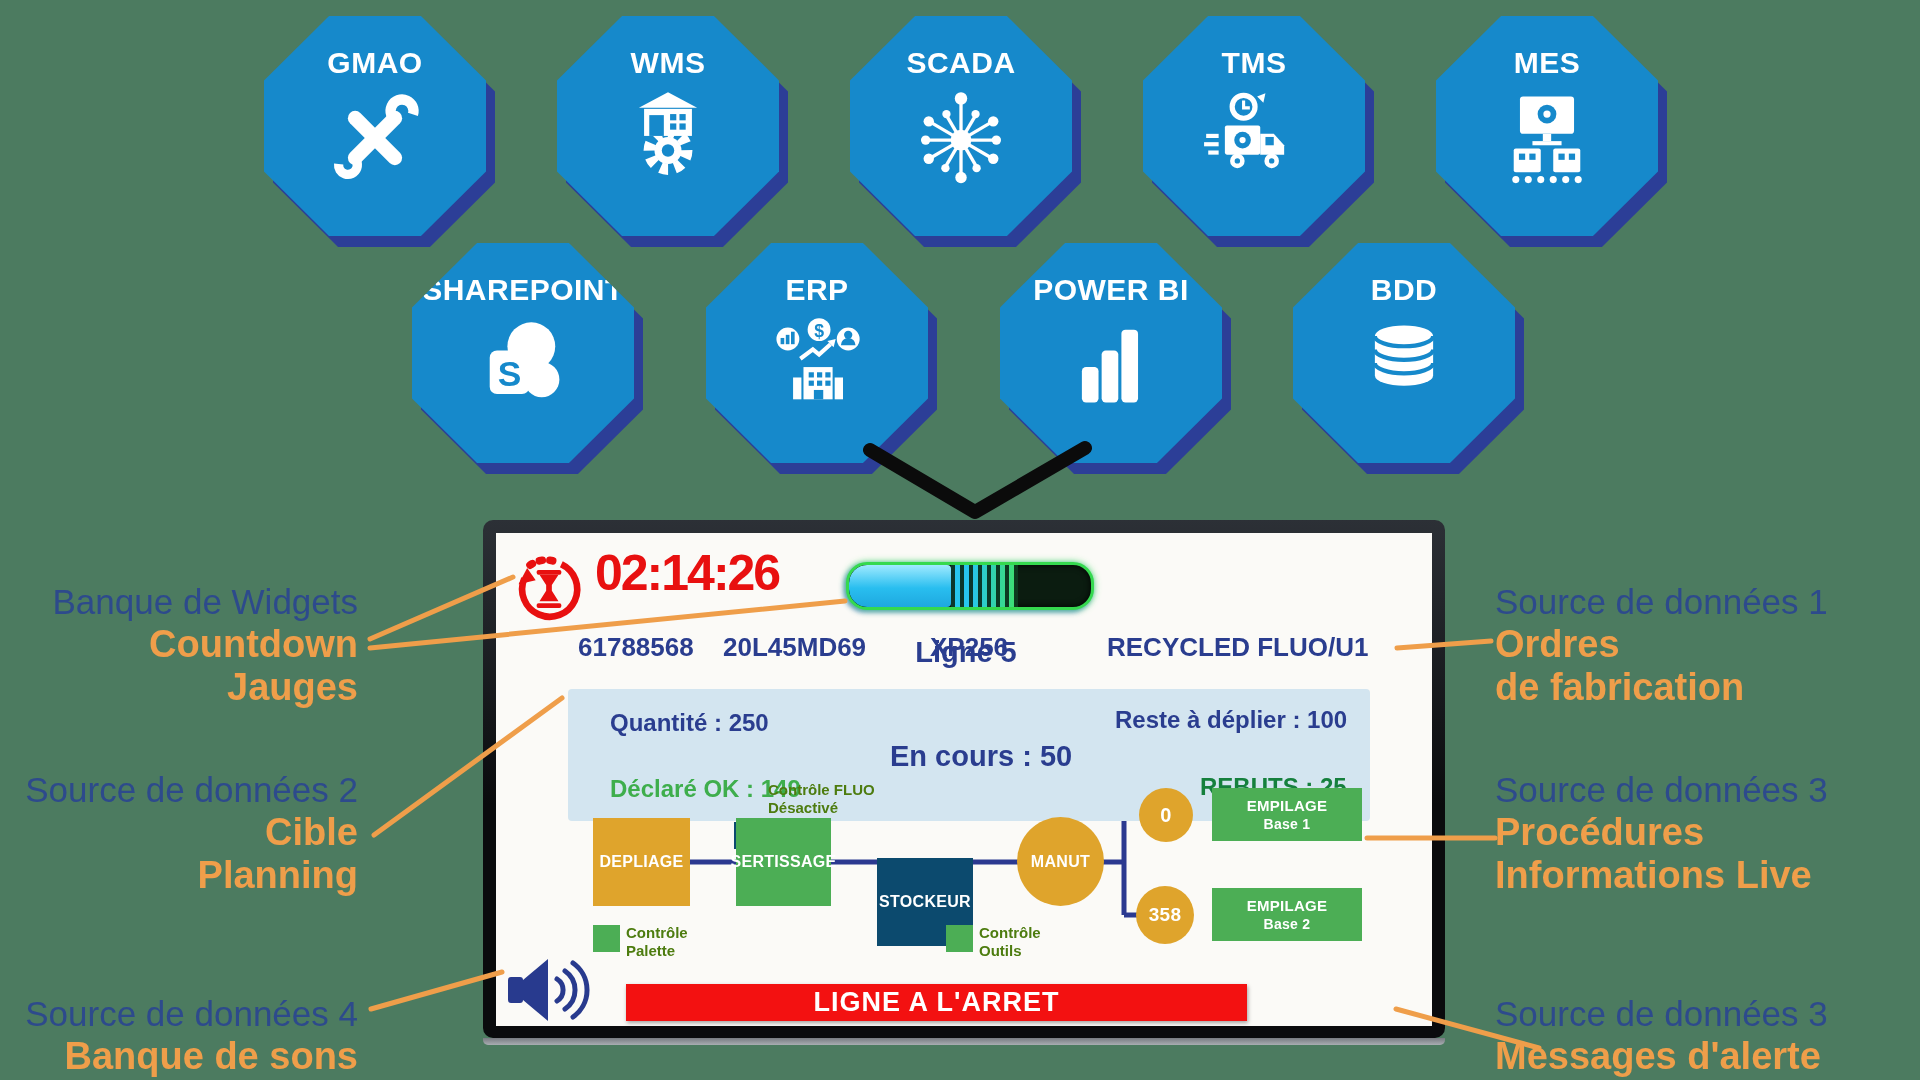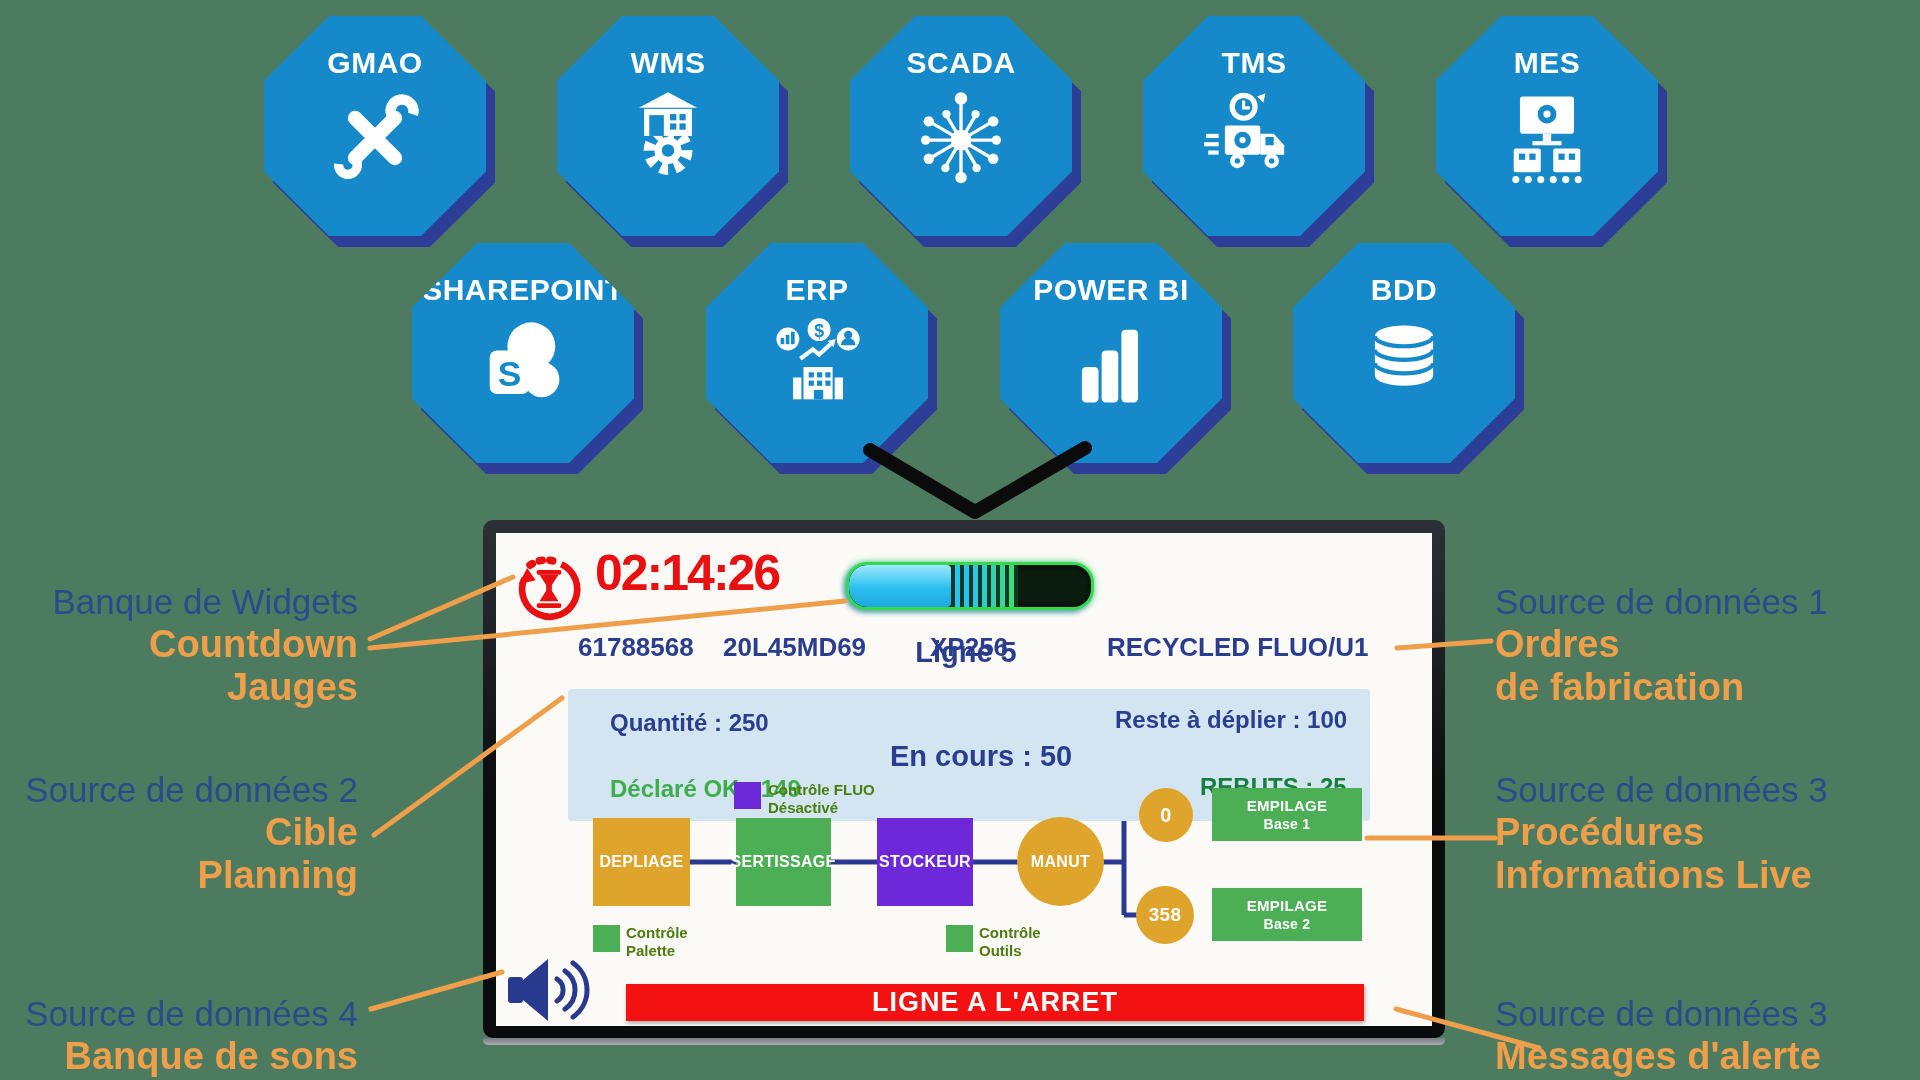--- a/index.html
+++ b/index.html
@@ -37,21 +37,21 @@
   #stats-panel{background:#D3E5F0;border-radius:4px;}
   .stat{color:#2A3D8F;font-weight:bold;font-size:24px;white-space:nowrap;}
   .stat.big{font-size:29px;}
   .stat.green{color:#3EAE4C;}
   .stat.red{color:#15803d;}
 
   .pstep{display:flex;align-items:center;justify-content:center;color:#fff;font-weight:bold;
          font-size:16px;letter-spacing:.3px;text-align:center;}
   .gold{background:#DFA42C;}
   .pgreen{background:#4CAE55;}
-  .pred{background:#6d28d9;}
+  .pred{background:#0c4a6e;margin-top:40px;}
   .round{border-radius:50%;}
   .emp{flex-direction:column;line-height:19px;font-size:15px;}
   .legend-sq{width:27px;height:27px;}
   .legend-tx{color:#4d7c0f;font-weight:bold;font-size:15px;line-height:18px;white-space:nowrap;}
 
   
   #pbar{border-radius:21px;background:#0b1c10;border:3px solid #35D94F;overflow:hidden;
         box-shadow:0 0 7px rgba(64,220,100,.85), -2px 2px 5px rgba(30,80,200,.7), inset 0 0 6px #000;}
   #pbar .fill{position:absolute;left:0;top:0;bottom:0;border-radius:18px 4px 4px 18px;
         background:linear-gradient(#9feaff,#29BEEF 55%,#1ea8df);}
@@ -352,21 +352,21 @@
         <div>Outils</div>
       </div>
 
       <svg class="abs" style="left:4px;top:417px;width:100px;height:80px;" viewBox="0 0 100 80">
         <rect x="8" y="27" width="15" height="26" rx="3" fill="#283A8E"></rect>
         <path d="M23 30 L48 9 V71 L23 50 Z" fill="#283A8E"></path>
         <path d="M57 29 a13 13 0 0 1 0 22" stroke="#283A8E" stroke-width="5" fill="none" stroke-linecap="round"></path>
         <path d="M65 21 a23 23 0 0 1 0 38" stroke="#283A8E" stroke-width="5" fill="none" stroke-linecap="round"></path>
         <path d="M73 13 a33 33 0 0 1 0 54" stroke="#283A8E" stroke-width="5" fill="none" stroke-linecap="round"></path>
       </svg>
-      <div id="alert-banner" class="abs" style="left:130px;top:451px;width:738px;height:37px;">LIGNE A L'ARRET</div>
+      <div id="alert-banner" class="abs" style="left:130px;top:451px;width:621px;height:37px;">LIGNE A L'ARRET</div>
     </div>
   </div>
   <div id="stand-strip"></div>
 
   <div class="ann left" style="top:580px;">
     <div class="t">Banque de Widgets</div>
     <div class="b">Countdown</div>
     <div class="b">Jauges</div>
   </div>
   <div class="ann left" style="top:768px;">

